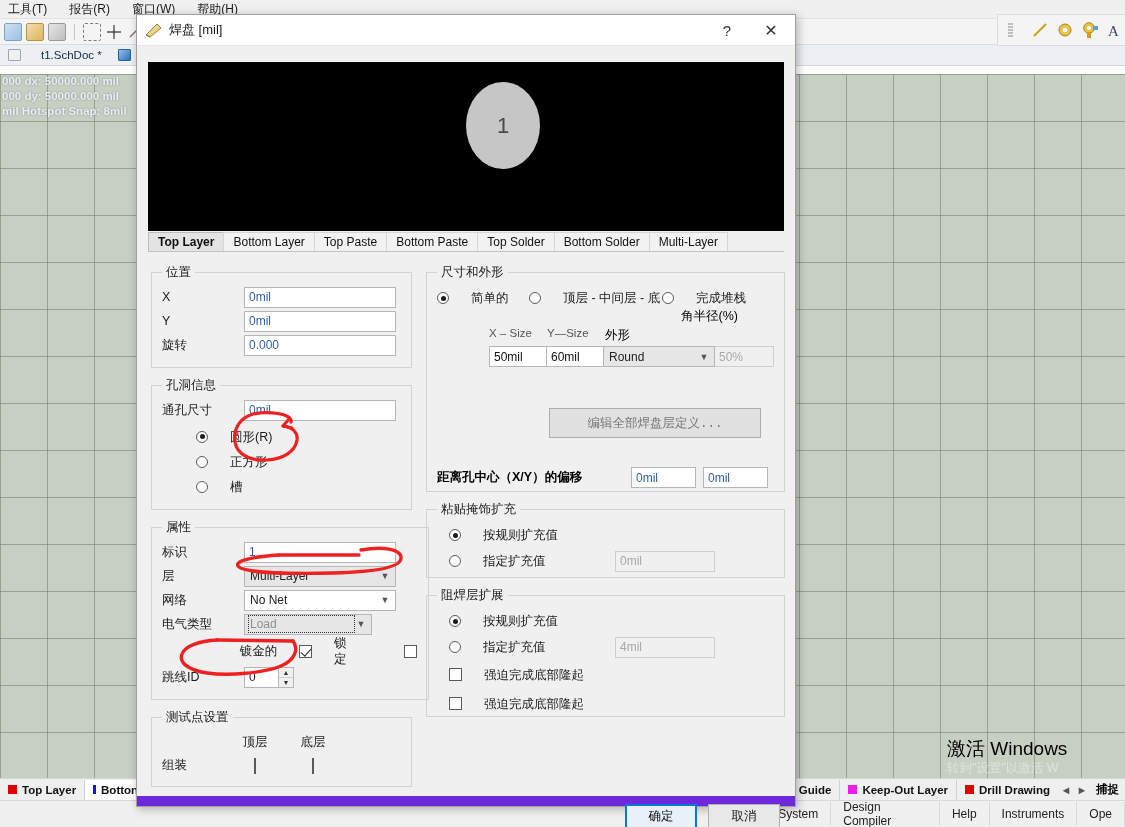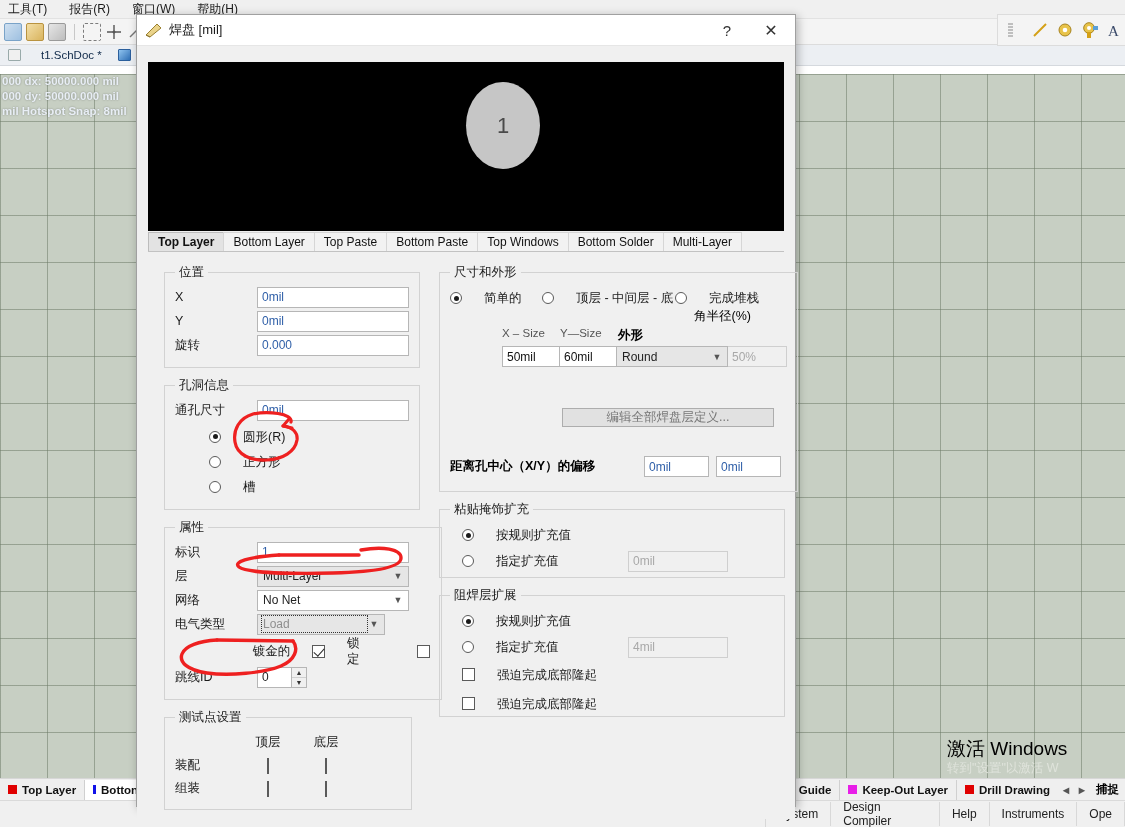--- a/index.html
+++ b/index.html
@@ -129,21 +129,21 @@
     border:1px solid #d6d6d6; border-bottom:none; margin-right:-1px; color:#111;
     line-height:15px;
   }
   .tab.sel { background:#e3e3e3; font-weight:bold; border-color:#bcbcbc; }
 
   .cols { display:flex; gap:11px; margin-top:12px; }
   .colL { width:264px; }
   .colR { width:362px; }
 
   fieldset {
-    border:1px solid #d2d2d2; margin:0 0 9px 16px; padding:5px 10px 9px;
+    border:1px solid #d2d2d2; margin:0 0 9px 3px; padding:5px 10px 9px;
     position:relative; background:transparent;
   }
   legend { font-size:12.5px; padding:0 4px; color:#1b1b1b; }
 
   .row { display:flex; align-items:center; height:22px; margin-bottom:2px; }
   .row .lab { width:82px; font-size:12.5px; color:#1b1b1b; }
 
   input.txt {
     height:21px; border:1px solid #b6b6b6; background:#fff;
     font-family:"Liberation Sans",sans-serif; font-size:12px; color:#2f5fa8;
@@ -178,23 +178,23 @@
   .cbox {
     width:13px; height:13px; border:1px solid #5a5a5a; background:#fff;
     position:relative; flex:none;
   }
   .cbox.on::after {
     content:''; position:absolute; left:3px; top:0px; width:5px; height:9px;
     border:solid #2b2b2b; border-width:0 1.6px 1.6px 0; transform:rotate(42deg);
   }
 
   .btn {
-    height:19px; border:1px solid #adadad; background:#e1e1e1;
+    height:30px; border:1px solid #adadad; background:#e1e1e1;
     font-size:12.5px; color:#777; display:flex; align-items:center;
-    justify-content:center; font-family:Liberation Sans, sans-serif;
+    justify-content:center; font-family:Liberation Mono, monospace;
   }
   .spin { display:flex; height:21px; }
   .spin input { width:34px; border-right:none; }
   .spin .arrows {
     width:16px; border:1px solid #b6b6b6; background:#f0f0f0;
     display:flex; flex-direction:column;
   }
   .spin .arrows div {
     flex:1; display:flex; align-items:center; justify-content:center;
     font-size:7px; color:#333; line-height:1;
@@ -372,21 +372,21 @@
       <div class="pad">
         <span>1</span>
       </div>
     </div>
 
     <div class="tabs">
       <div class="tab sel">Top Layer</div>
       <div class="tab">Bottom Layer</div>
       <div class="tab">Top Paste</div>
       <div class="tab">Bottom Paste</div>
-      <div class="tab">Top Windows</div>
+      <div class="tab">Top Solder</div>
       <div class="tab">Bottom Solder</div>
       <div class="tab">Multi-Layer</div>
     </div>
 
     <div class="cols">
 
       <div class="colL">
 
         <fieldset>
           <legend>位置</legend>
@@ -485,25 +485,20 @@
         <fieldset>
           <legend>测试点设置</legend>
           <table class="tp">
             <tbody>
                 <tr>
               <td class="n"></td>
               <td class="h">顶层</td>
               <td class="h">底层</td>
             </tr>
             <tr>
-              <td class="n">装配</td>
-              <td class="c"><span class="cbox"></span></td>
-              <td class="c"><span class="cbox"></span></td>
-            </tr>
-            <tr>
               <td class="n">组装</td>
               <td class="c"><span class="cbox"></span></td>
               <td class="c"><span class="cbox"></span></td>
             </tr>
           </tbody>
             </table>
         </fieldset>
       </div>
 
       <div class="colR">
@@ -526,21 +521,21 @@
             </span>
           </div>
 
           <div style="text-align:right;padding-right:36px;margin-top:2px">
             <span style="font-size:12.5px">角半径(%)</span>
           </div>
 
           <div style="display:flex;margin-left:52px;margin-top:2px">
             <span class="small-lab" style="width:58px">X – Size</span>
             <span class="small-lab" style="width:58px">Y—Size</span>
-            <span style="font-size:12.5px;font-weight:bold">外形</span>
+            <span style="font-size:12.5px;font-weight:normal">外形</span>
           </div>
 
           <div style="display:flex;margin-left:52px;margin-top:2px">
             <input class="txt" style="width: 58px; color: rgb(17, 17, 17);" value="50mil">
             <input class="txt" style="width: 58px; margin-left: -1px; color: rgb(17, 17, 17);" value="60mil">
             <div class="sel-box" style="width:112px;margin-left:-1px">
               <span class="v">Round</span>
               <span class="chev">▼</span>
             </div>
             <input class="txt dis" style="width: 60px; margin-left: -1px;" value="50%">

